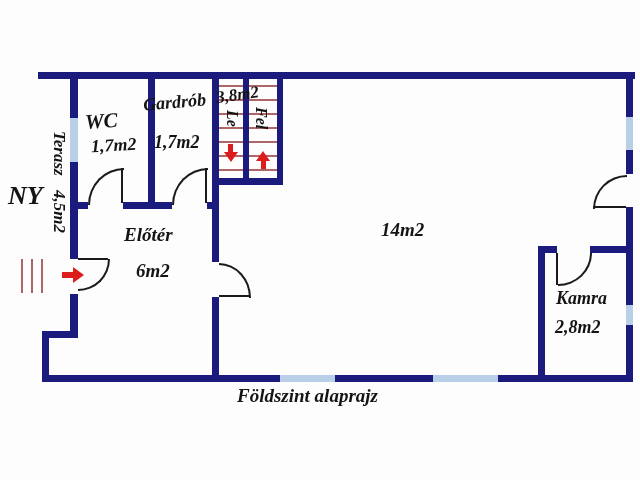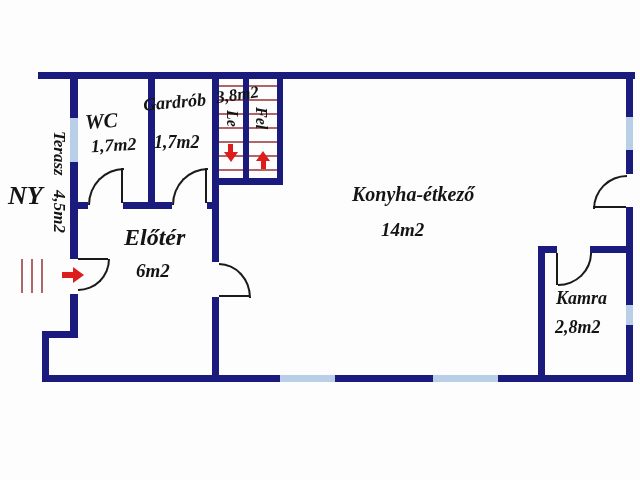--- a/index.html
+++ b/index.html
@@ -139,23 +139,23 @@
   <div class="lbl" style="left:85px;top:111px;font-size:21px;transform:rotate(-4deg);">WC</div>
   <div class="lbl" style="left:91px;top:136px;font-size:18px;transform:rotate(-3deg);">1,7m2</div>
 
   <div class="lbl" style="left:143px;top:93px;font-size:18px;transform:rotate(-5deg);">Gardrób</div>
   <div class="lbl" style="left:154px;top:133px;font-size:18px;">1,7m2</div>
 
   <div class="lbl" style="left:216px;top:86px;font-size:17px;transform:rotate(-8deg);">3,8m2</div>
   <div class="lbl vert" style="left:240px;top:110px;font-size:16px;">Le</div>
   <div class="lbl vert" style="left:269px;top:107px;font-size:16px;">Fel</div>
 
-  <div class="lbl" style="left:124px;top:225px;font-size:24px;">Előtér</div>
+  <div class="lbl" style="left:124px;top:225px;font-size:19px;">Előtér</div>
   <div class="lbl" style="left:136px;top:261px;font-size:19px;">6m2</div>
 
-  <div class="lbl" style="left:352px;top:184px;font-size:20px;">Konyha-étkező</div>
   <div class="lbl" style="left:381px;top:220px;font-size:19px;">14m2</div>
 
   <div class="lbl" style="left:556px;top:289px;font-size:18px;">Kamra</div>
   <div class="lbl" style="left:555px;top:318px;font-size:18px;">2,8m2</div>
 
+  <div class="lbl" style="left:237px;top:386px;font-size:19px;">Földszint alaprajz</div>
 
 </div>
 
 </body></html>

